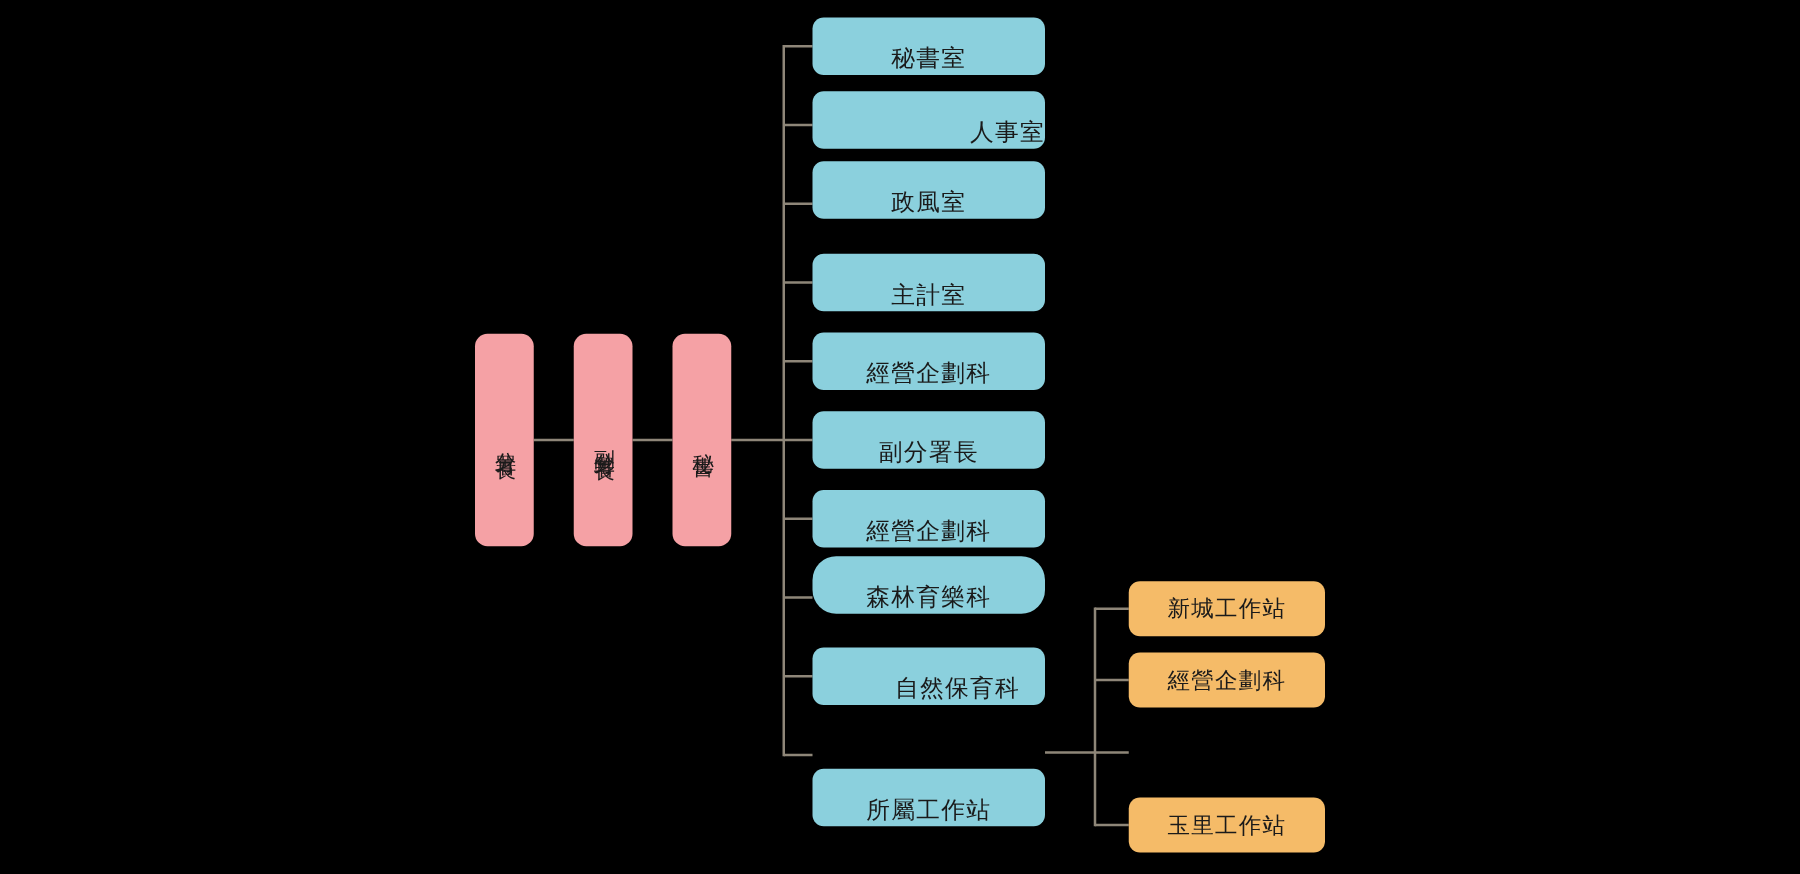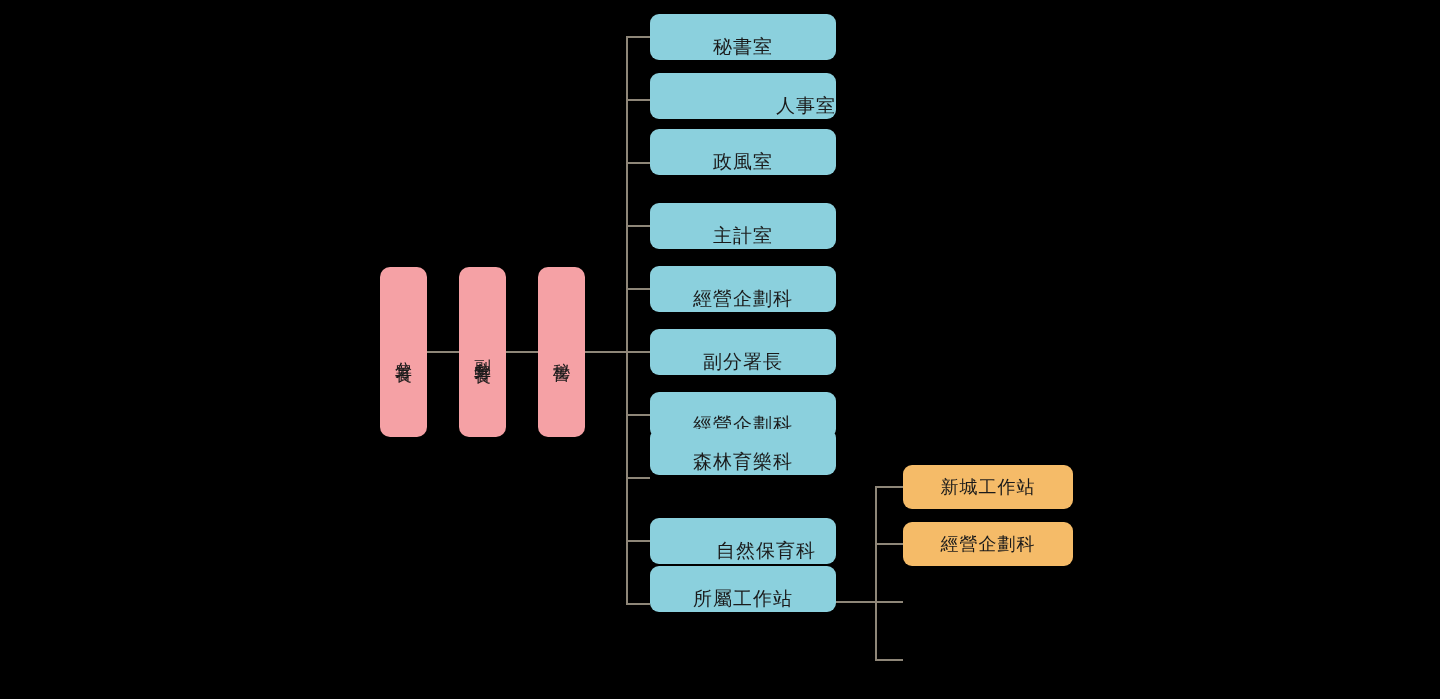--- a/index.html
+++ b/index.html
@@ -71,21 +71,21 @@
     letter-spacing: 1px;
     color: var(--c-text);
     white-space: nowrap;
     margin-top: 20px;
   }
 
   
   .station-box {
     position: absolute;
     left: 903px;
-    width: 170px;
+    width: 157px;
     height: 44px;
     background: var(--c-station);
     border-radius: 9px;
     display: flex;
     align-items: center;
     justify-content: center;
     z-index: 2;
   }
   .station-box .label {
     font-size: 18px;
@@ -144,30 +144,33 @@
   </div>
   <div class="dept-box" style="top:266px;">
     <span class="label">經營企劃科</span>
   </div>
   <div class="dept-box" style="top:329px;">
     <span class="label">副分署長</span>
   </div>
   <div class="dept-box" style="top:392px;">
     <span class="label">經營企劃科</span>
   </div>
-  <div class="dept-box" style="top:429px;">
+  <div class="dept-box" style="top:445px;border-radius:19px;">
     <span class="label">森林育樂科</span>
   </div>
   <div class="dept-box" style="top:518px;padding-left:46px;">
     <span class="label">自然保育科</span>
   </div>
-  <div class="dept-box" style="top:566px;font-family:Liberation Mono, monospace;">
+  <div class="dept-box" style="top:615px;font-family:Liberation Mono, monospace;">
     <span class="label">所屬工作站</span>
   </div>
 
   <div class="station-box" style="top:465px;">
     <span class="label">新城工作站</span>
   </div>
   <div class="station-box" style="top:522px;">
     <span class="label">經營企劃科</span>
   </div>
+  <div class="station-box" style="top:638px;">
+    <span class="label">玉里工作站</span>
+  </div>
 
 </div>
 
 </body></html>

